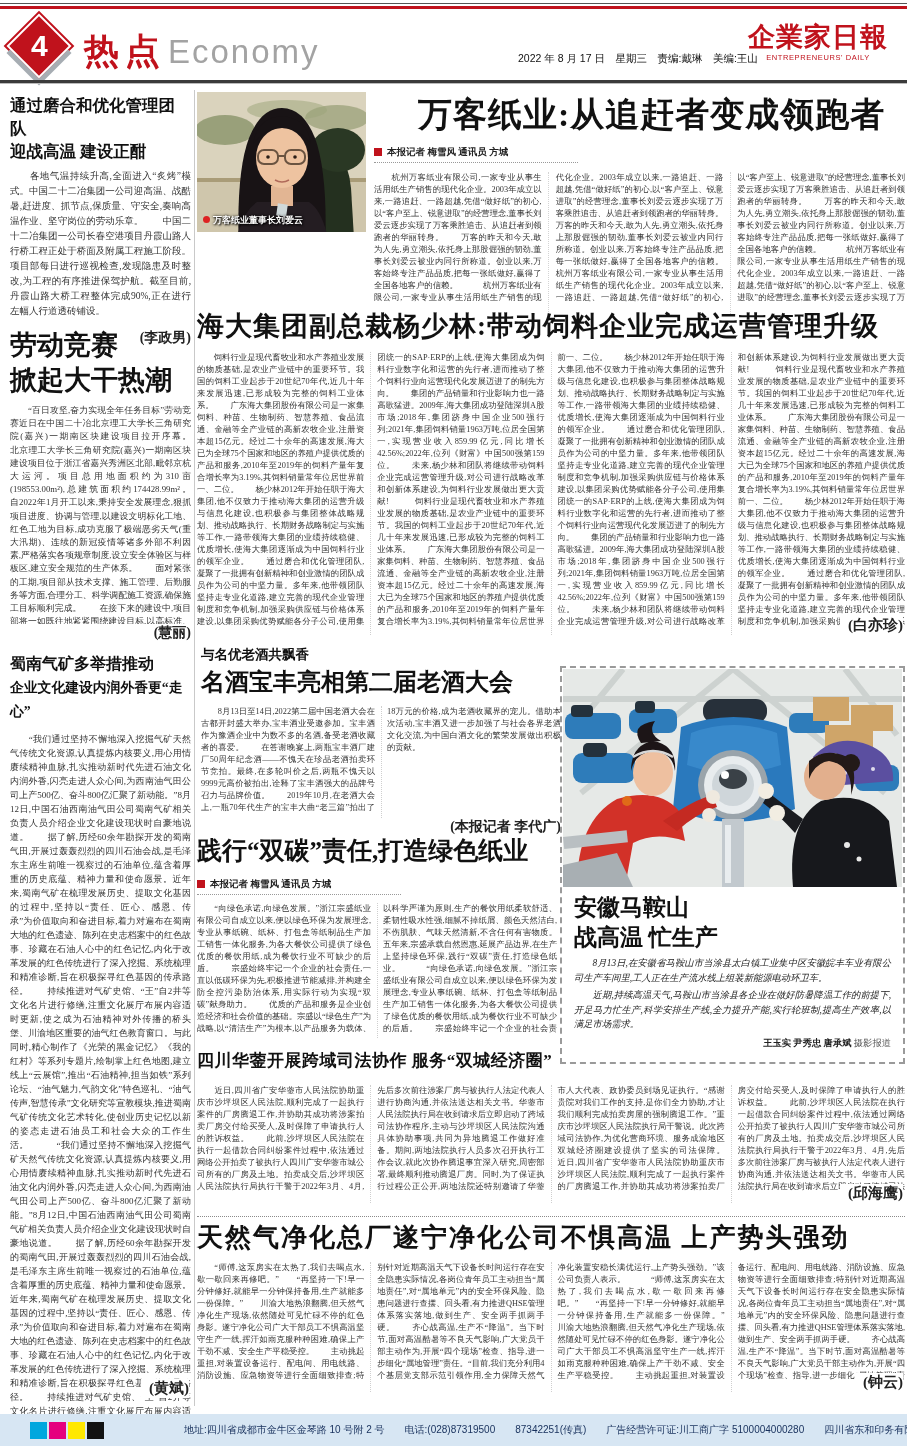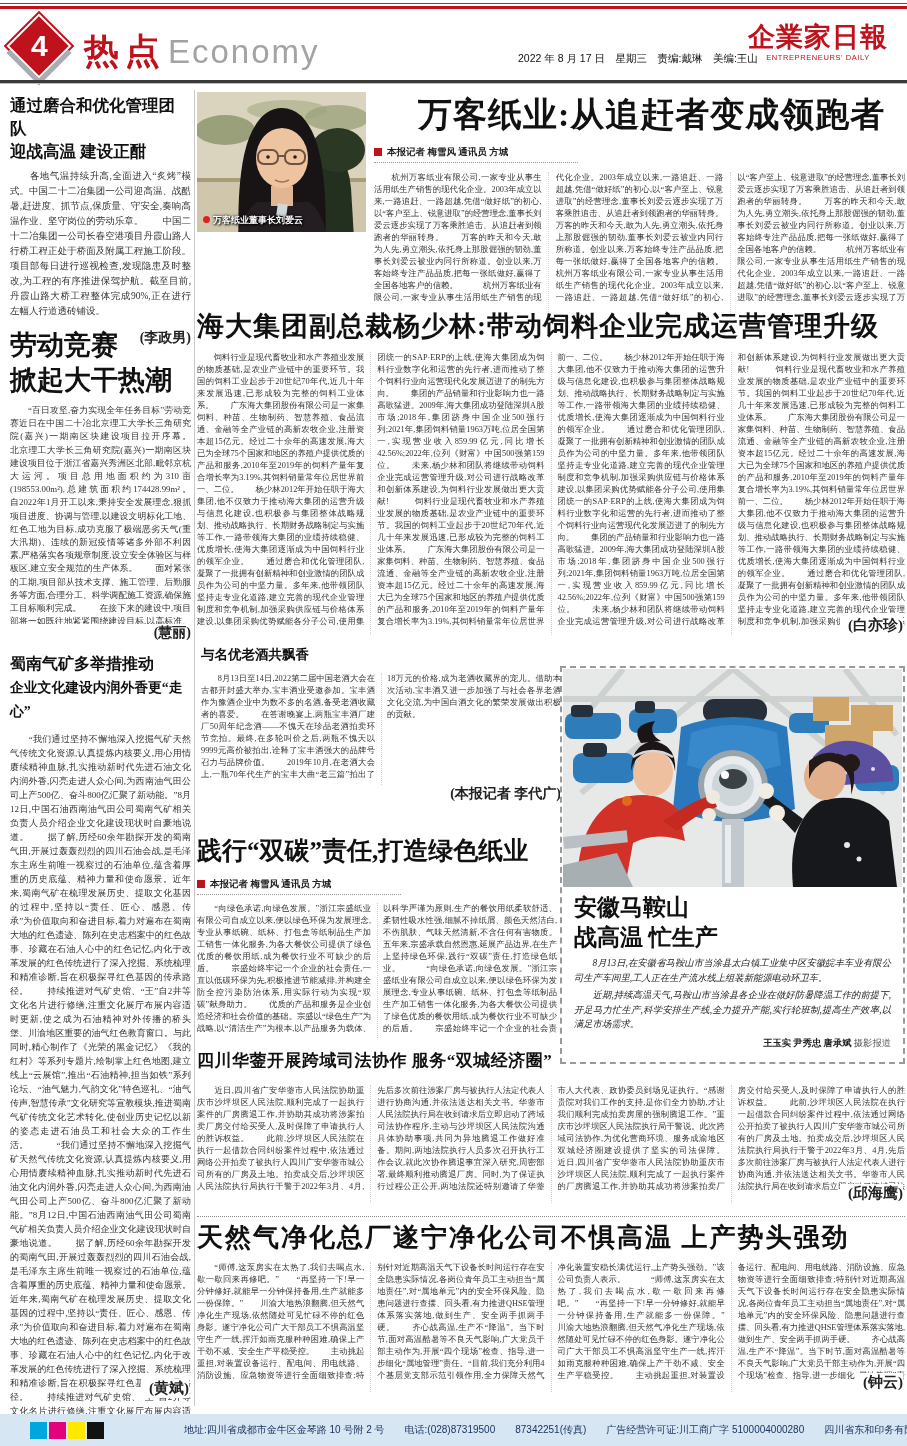--- a/index.html
+++ b/index.html
@@ -185,20 +185,21 @@
   </div>
 
   <div class="haida rel">
     <div class="hl haida-h">海大集团副总裁杨少林:带动饲料企业完成运营管理升级</div>
     <div class="body-text cols4 haida-body">　　饲料行业是现代畜牧业和水产养殖业发展的物质基础,是农业产业链中的重要环节。我国的饲料工业起步于20世纪70年代,近几十年来发展迅速,已形成较为完整的饲料工业体系。　　广东海大集团股份有限公司是一家集饲料、种苗、生物制药、智慧养殖、食品流通、金融等全产业链的高新农牧企业,注册资本超15亿元。经过二十余年的高速发展,海大已为全球75个国家和地区的养殖户提供优质的产品和服务,2010年至2019年的饲料产量年复合增长率为3.19%,其饲料销量常年位居世界前一、二位。　　杨少林2012年开始任职于海大集团,他不仅致力于推动海大集团的运营升级与信息化建设,也积极参与集团整体战略规划、推动战略执行、长期财务战略制定与实施等工作,一路带领海大集团的业绩持续稳健、优质增长,使海大集团逐渐成为中国饲料行业的领军企业。　　通过磨合和优化管理团队,凝聚了一批拥有创新精神和创业激情的团队成员作为公司的中坚力量。多年来,他带领团队坚持走专业化道路,建立完善的现代企业管理制度和竞争机制,加强采购供应链与价格体系建设,以集团采购优势赋能各分子公司,使用集团统一的SAP·ERP的上线,使海大集团成为饲料行业数字化和运营的先行者,进而推动了整个饲料行业向运营现代化发展迈进了的制先方向。　　集团的产品销量和行业影响力也一路高歌猛进。2009年,海大集团成功登陆深圳A股市场;2018年,集团跻身中国企业500强行列;2021年,集团饲料销量1963万吨,位居全国第一,实现营业收入859.99亿元,同比增长42.56%;2022年,位列《财富》中国500强第159位。　　未来,杨少林和团队将继续带动饲料企业完成运营管理升级,对公司进行战略改革和创新体系建设,为饲料行业发展做出更大贡献!　　　饲料行业是现代畜牧业和水产养殖业发展的物质基础,是农业产业链中的重要环节。我国的饲料工业起步于20世纪70年代,近几十年来发展迅速,已形成较为完整的饲料工业体系。　　广东海大集团股份有限公司是一家集饲料、种苗、生物制药、智慧养殖、食品流通、金融等全产业链的高新农牧企业,注册资本超15亿元。经过二十余年的高速发展,海大已为全球75个国家和地区的养殖户提供优质的产品和服务,2010年至2019年的饲料产量年复合增长率为3.19%,其饲料销量常年位居世界前一、二位。　　杨少林2012年开始任职于海大集团,他不仅致力于推动海大集团的运营升级与信息化建设,也积极参与集团整体战略规划、推动战略执行、长期财务战略制定与实施等工作,一路带领海大集团的业绩持续稳健、优质增长,使海大集团逐渐成为中国饲料行业的领军企业。　　通过磨合和优化管理团队,凝聚了一批拥有创新精神和创业激情的团队成员作为公司的中坚力量。多年来,他带领团队坚持走专业化道路,建立完善的现代企业管理制度和竞争机制,加强采购供应链与价格体系建设,以集团采购优势赋能各分子公司,使用集团统一的SAP·ERP的上线,使海大集团成为饲料行业数字化和运营的先行者,进而推动了整个饲料行业向运营现代化发展迈进了的制先方向。　　集团的产品销量和行业影响力也一路高歌猛进。2009年,海大集团成功登陆深圳A股市场;2018年,集团跻身中国企业500强行列;2021年,集团饲料销量1963万吨,位居全国第一,实现营业收入859.99亿元,同比增长42.56%;2022年,位列《财富》中国500强第159位。　　未来,杨少林和团队将继续带动饲料企业完成运营管理升级,对公司进行战略改革和创新体系建设,为饲料行业发展做出更大贡献!　　　饲料行业是现代畜牧业和水产养殖业发展的物质基础,是农业产业链中的重要环节。我国的饲料工业起步于20世纪70年代,近几十年来发展迅速,已形成较为完整的饲料工业体系。　　广东海大集团股份有限公司是一家集饲料、种苗、生物制药、智慧养殖、食品流通、金融等全产业链的高新农牧企业,注册资本超15亿元。经过二十余年的高速发展,海大已为全球75个国家和地区的养殖户提供优质的产品和服务,2010年至2019年的饲料产量年复合增长率为3.19%,其饲料销量常年位居世界前一、二位。　　杨少林2012年开始任职于海大集团,他不仅致力于推动海大集团的运营升级与信息化建设,也积极参与集团整体战略规划、推动战略执行、长期财务战略制定与实施等工作,一路带领海大集团的业绩持续稳健、优质增长,使海大集团逐渐成为中国饲料行业的领军企业。　　通过磨合和优化管理团队,凝聚了一批拥有创新精神和创业激情的团队成员作为公司的中坚力量。多年来,他带领团队坚持走专业化道路,建立完善的现代企业管理制度和竞争机制,加强采购供应链与价格体系建设,以集团采购优势赋能各分子公司,使用集团统一的SAP·ERP的上线,使海大集团成为饲料行业数字化和运营的先行者,进而推动了整个饲料行业向运营现代化发展迈进了的制先方向。　　集团的产品销量和行业影响力也一路高歌猛进。2009年,海大集团成功登陆深圳A股市场;2018年,集团跻身中国企业500强行列;2021年,集团饲料销量1963万吨,位居全国第一,实现营业收入859.99亿元,同比增长42.56%;2022年,位列《财富》中国500强第159位。　　未来,杨少林和团队将继续带动饲料企业完成运营管理升级,对公司进行战略改革和创新体系建设,为饲料行业发展做出更大贡献!</div>
     <div class="endline">(白亦珍)</div>
   </div>
 
   <div class="baofeng rel">
     <div class="kicker">与名优老酒共飘香</div>
+    <div class="hl bf-h">名酒宝丰亮相第二届老酒大会</div>
     <div class="body-text cols2 bf-body">　　8月13日至14日,2022第二届中国老酒大会在古都开封盛大举办,宝丰酒业受邀参加。宝丰酒作为豫酒企业中为数不多的名酒,备受老酒收藏者的喜爱。　　在答谢晚宴上,两瓶宝丰酒厂建厂50周年纪念酒——不愧天在珍品老酒拍卖环节竞拍。最终,在多轮叫价之后,两瓶不愧天以9999元高价被拍出,诠释了宝丰酒强大的品牌号召力与品牌价值。　　2019年10月,在老酒大会上,一瓶70年代生产的宝丰大曲“老三篇”拍出了18万元的价格,成为老酒收藏界的宠儿。借助本次活动,宝丰酒又进一步加强了与社会各界老酒文化交流,为中国白酒文化的繁荣发展做出积极的贡献。</div>
     <div class="right-by">(本报记者 李代广)</div>
   </div>
 
   <div class="shuangtan rel">
     <div class="hl st-h">践行“双碳”责任,打造绿色纸业</div>
     <div class="byline-row">
       <span class="byline-inner"><span class="sq"></span><span>本报记者 梅雪风 通讯员 方城</span></span>
     </div>
     <div class="body-text cols2 st-body">　　“向绿色承诺,向绿色发展。”浙江宗盛纸业有限公司自成立以来,便以绿色环保为发展理念,专业从事纸碗、纸杯、打包盒等纸制品生产加工销售一体化服务,为各大餐饮公司提供了绿色优质的餐饮用纸,成为餐饮行业不可缺少的后盾。　　宗盛始终牢记一个企业的社会责任,一直以低碳环保为先,积极推进节能减排,并构建全防全控污染防治体系,用实际行动为实现“双碳”献身助力。　　优质的产品和服务是企业创造经济和社会价值的基础。宗盛以“绿色生产”为战略,以“清洁生产”为根本,以产品服务为载体、以科学严谨为原则,生产的餐饮用纸柔软舒适、柔韧性吸水性强,细腻不掉纸屑、颜色天然洁白,不伤肌肤、气味天然清新,不含任何有害物质。五年来,宗盛承载自然恩惠,延展产品边界,在生产上坚持绿色环保,践行“双碳”责任,打造绿色纸业。　　　“向绿色承诺,向绿色发展。”浙江宗盛纸业有限公司自成立以来,便以绿色环保为发展理念,专业从事纸碗、纸杯、打包盒等纸制品生产加工销售一体化服务,为各大餐饮公司提供了绿色优质的餐饮用纸,成为餐饮行业不可缺少的后盾。　　宗盛始终牢记一个企业的社会责任,一直以低碳环保为先,积极推进节能减排,并构建全防全控污染防治体系,用实际行动为实现“双碳”献身助力。　　优质的产品和服务是企业创造经济和社会价值的基础。宗盛以“绿色生产”为战略,以“清洁生产”为根本,以产品服务为载体、以科学严谨为原则,生产的餐饮用纸柔软舒适、柔韧性吸水性强,细腻不掉纸屑、颜色天然洁白,不伤肌肤、气味天然清新,不含任何有害物质。五年来,宗盛承载自然恩惠,延展产品边界,在生产上坚持绿色环保,践行“双碳”责任,打造绿色纸业。</div>

